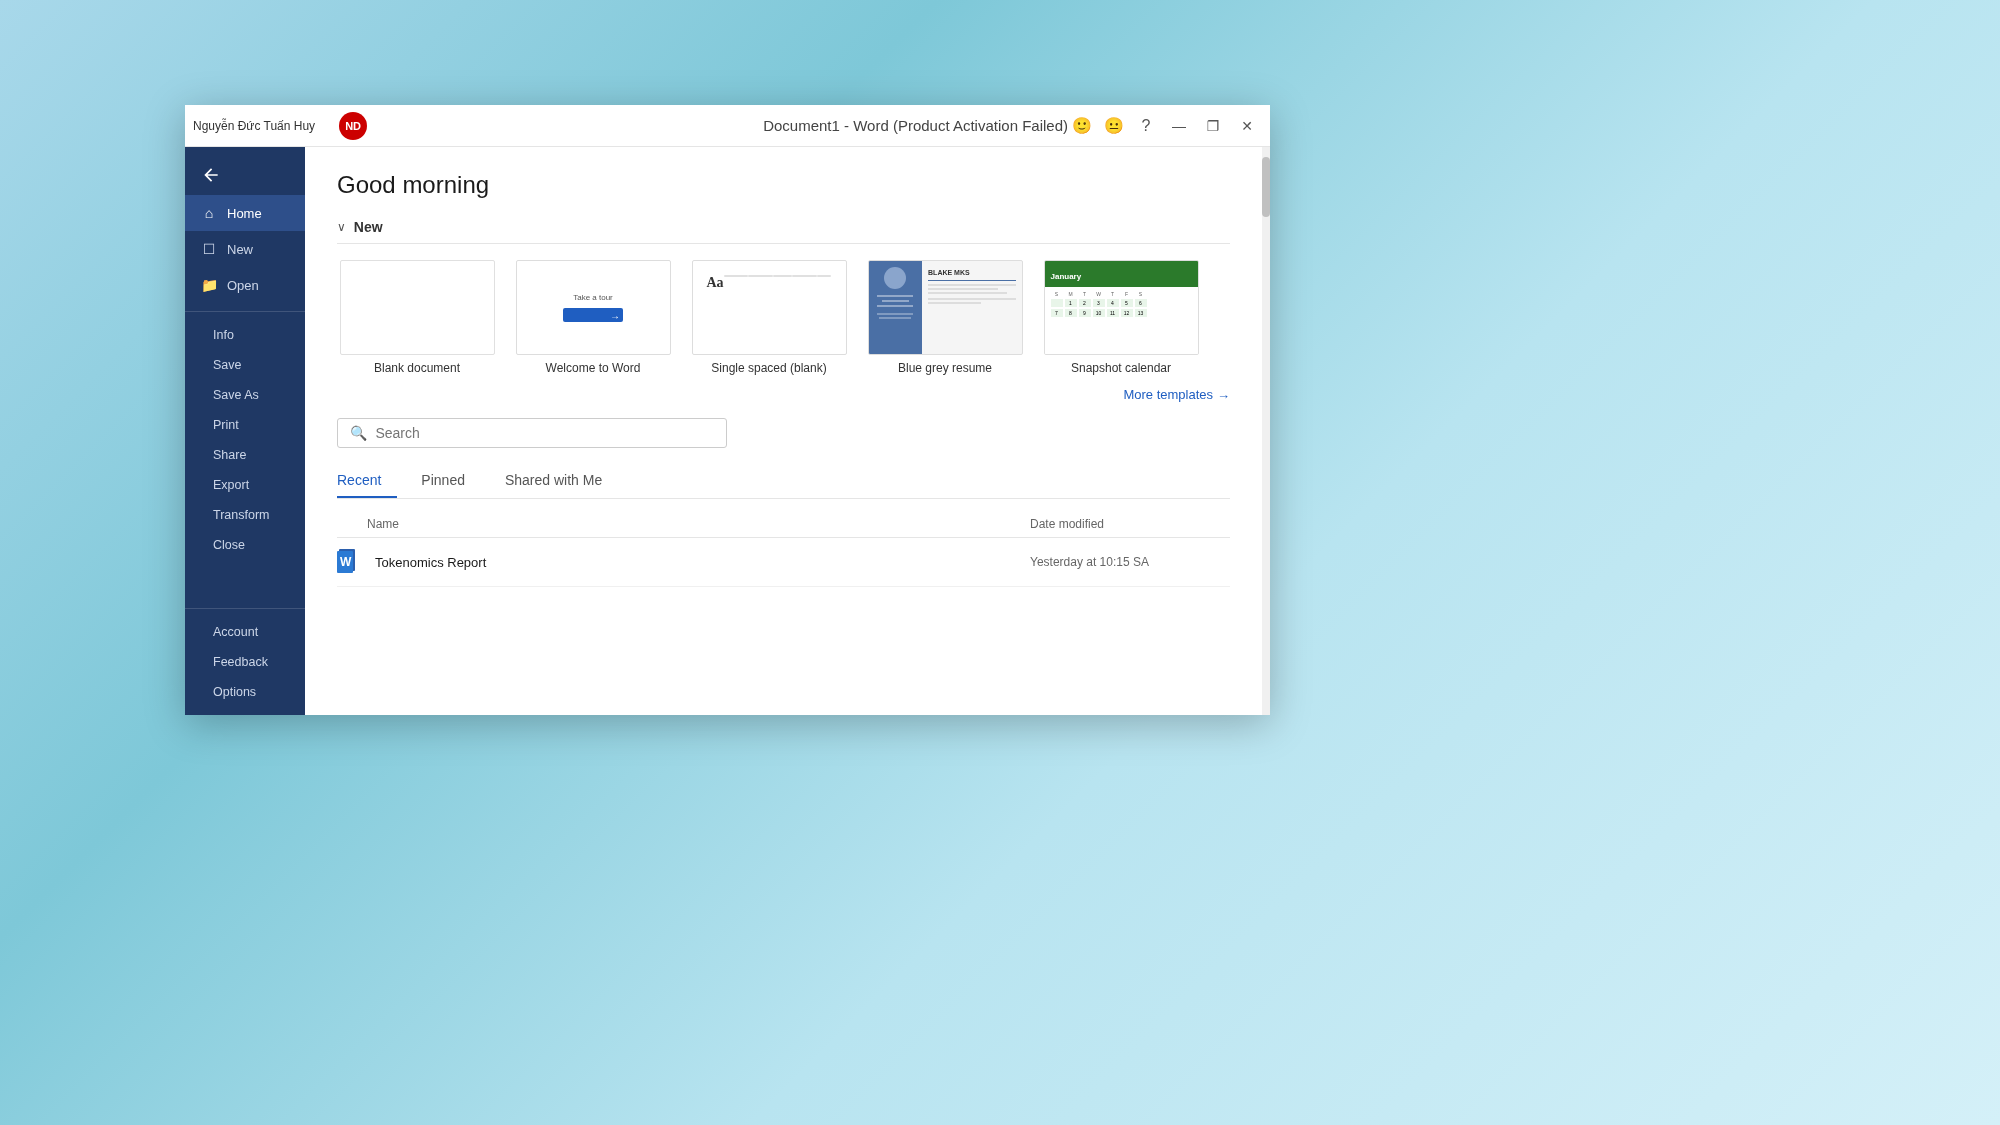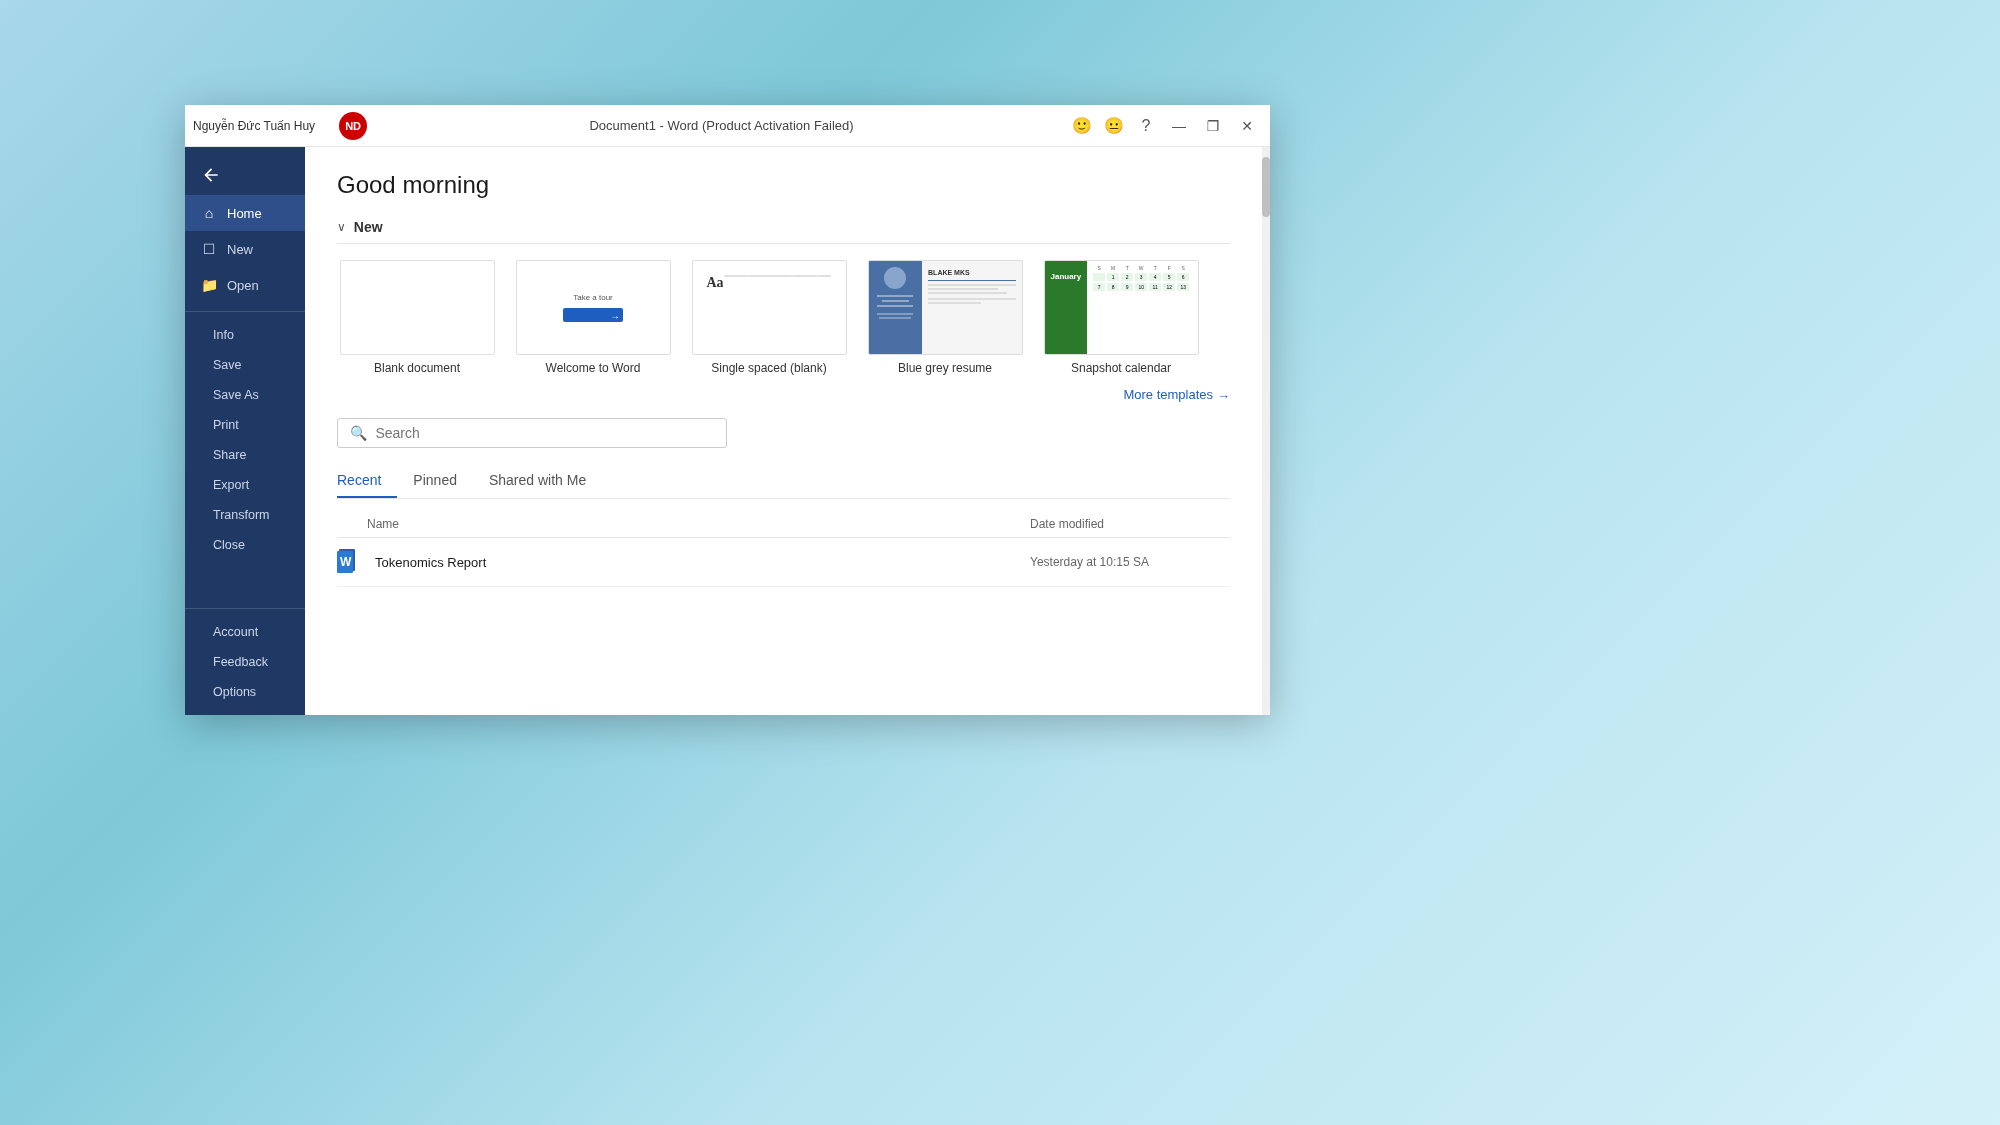--- a/index.html
+++ b/index.html
@@ -40,22 +40,22 @@
       background: #fff;
       border-bottom: 1px solid #e5e5e5;
       display: flex;
       align-items: center;
       justify-content: space-between;
       padding: 0 8px;
       flex-shrink: 0;
     }
     .title-bar-center {
       flex: 1;
-      text-align: center;
-      font-size: 13px;
+      text-align: right;
+      font-size: 15px;
       color: #444;
     }
     .title-bar-controls {
       display: flex;
       align-items: center;
       gap: 4px;
     }
     .title-btn {
       width: 30px;
       height: 30px;
@@ -338,21 +338,21 @@
       outline: none;
       font-size: 14px;
       color: #888;
       width: 100%;
       background: transparent;
     }
 
     
     .tabs-row {
       display: flex;
-      gap: 0;
+      gap: 8px;
       margin-bottom: 12px;
       border-bottom: 1px solid #e5e5e5;
       margin-top: 13px;
     }
     .tab-item {
       padding: 8px 16px 8px 0;
       font-size: 14px;
       color: #555;
       cursor: pointer;
       border-bottom: 2px solid transparent;
@@ -528,21 +528,21 @@
                 <div style="height:2px;background:#ddd;width:100%;margin-bottom:2px;"></div>
                 <div style="height:2px;background:#ddd;width:60%;margin-bottom:2px;"></div>
               </div>
             </div>
           </div>
           <div class="template-label">Blue grey resume</div>
         </div>
 
         <div class="template-card">
           <div class="template-thumb calendar-thumb">
-            <div style="width:100%;height:100%;display:flex;">
+            <div style="width:100%;height:100%;display:flex;flex-direction:column;">
               <div style="background:#2b7a2b;padding:4px 6px;">
                 <span style="color:#fff;font-size:8px;font-weight:bold;">January</span>
               </div>
               <div style="padding:4px 6px;flex:1;background:#fff;">
                 <div style="display:flex;gap:2px;margin-bottom:2px;">
                   <div style="font-size:5px;width:12px;color:#666;text-align:center;">S</div>
                   <div style="font-size:5px;width:12px;color:#666;text-align:center;">M</div>
                   <div style="font-size:5px;width:12px;color:#666;text-align:center;">T</div>
                   <div style="font-size:5px;width:12px;color:#666;text-align:center;">W</div>
                   <div style="font-size:5px;width:12px;color:#666;text-align:center;">T</div>

